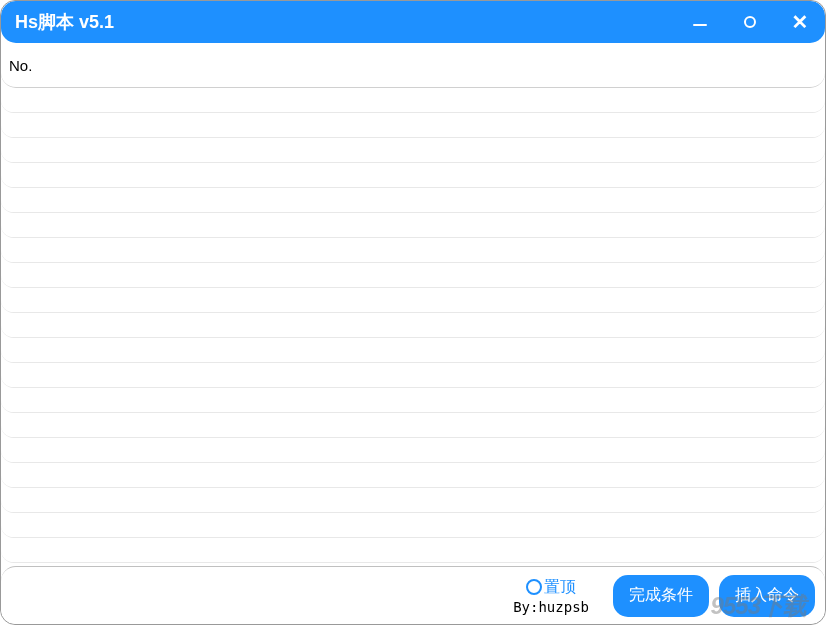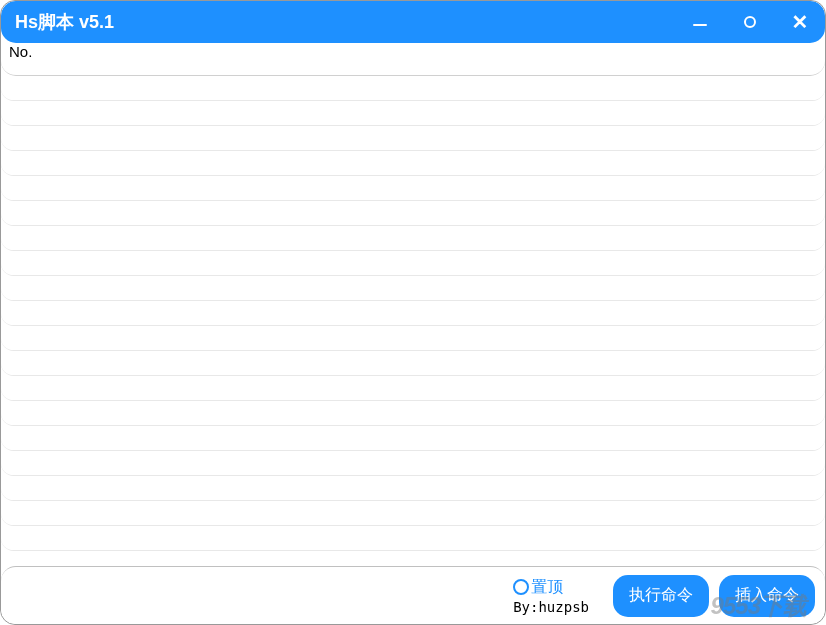--- a/index.html
+++ b/index.html
@@ -61,26 +61,25 @@
       line-height: 1;
     }
     .content {
       height: calc(100% - 42px - 58px);
       display: flex;
       flex-direction: column;
       background: white;
     }
     .table-header {
       display: flex;
-      height: 33px;
+      height: 45px;
       border-bottom: 1px solid #d0d0d0;
       font-size: 15px;
-      align-items: flex-start;
+      align-items: center;
       background: #ffffff;
-      flex-direction: column;
     }
     .col-no {
       width: 46px;
       padding-left: 8px;
     }
     .col-cmd {
       flex: 1;
       padding-left: 4px;
     }
     .col-cond {
@@ -107,21 +106,21 @@
       display: flex;
       align-items: center;
       justify-content: flex-end;
       padding: 0 10px;
       background: #ffffff;
       gap: 10px;
     }
     .footer-center {
       display: flex;
       flex-direction: column;
-      align-items: flex-start;
+      align-items: center;
       margin-right: 14px;
     }
     .checkbox-wrap {
       display: flex;
       align-items: center;
       font-size: 16px;
       color: #1e90ff;
       cursor: pointer;
     }
     .checkbox-box {
@@ -206,17 +205,17 @@
 </div>
 
 <div class="footer">
   <div class="footer-center">
     <div class="checkbox-wrap">
       <span class="checkbox-box"></span>
       <span>置顶</span>
     </div>
     <div class="byline">By:huzpsb</div>
   </div>
-  <button class="action-btn">执行命令</button>
+  <button class="action-btn">完成条件</button>
   <button class="action-btn">插入命令</button>
 </div>
 
 <div class="watermark">9553下载</div>
 
 </body></html>

